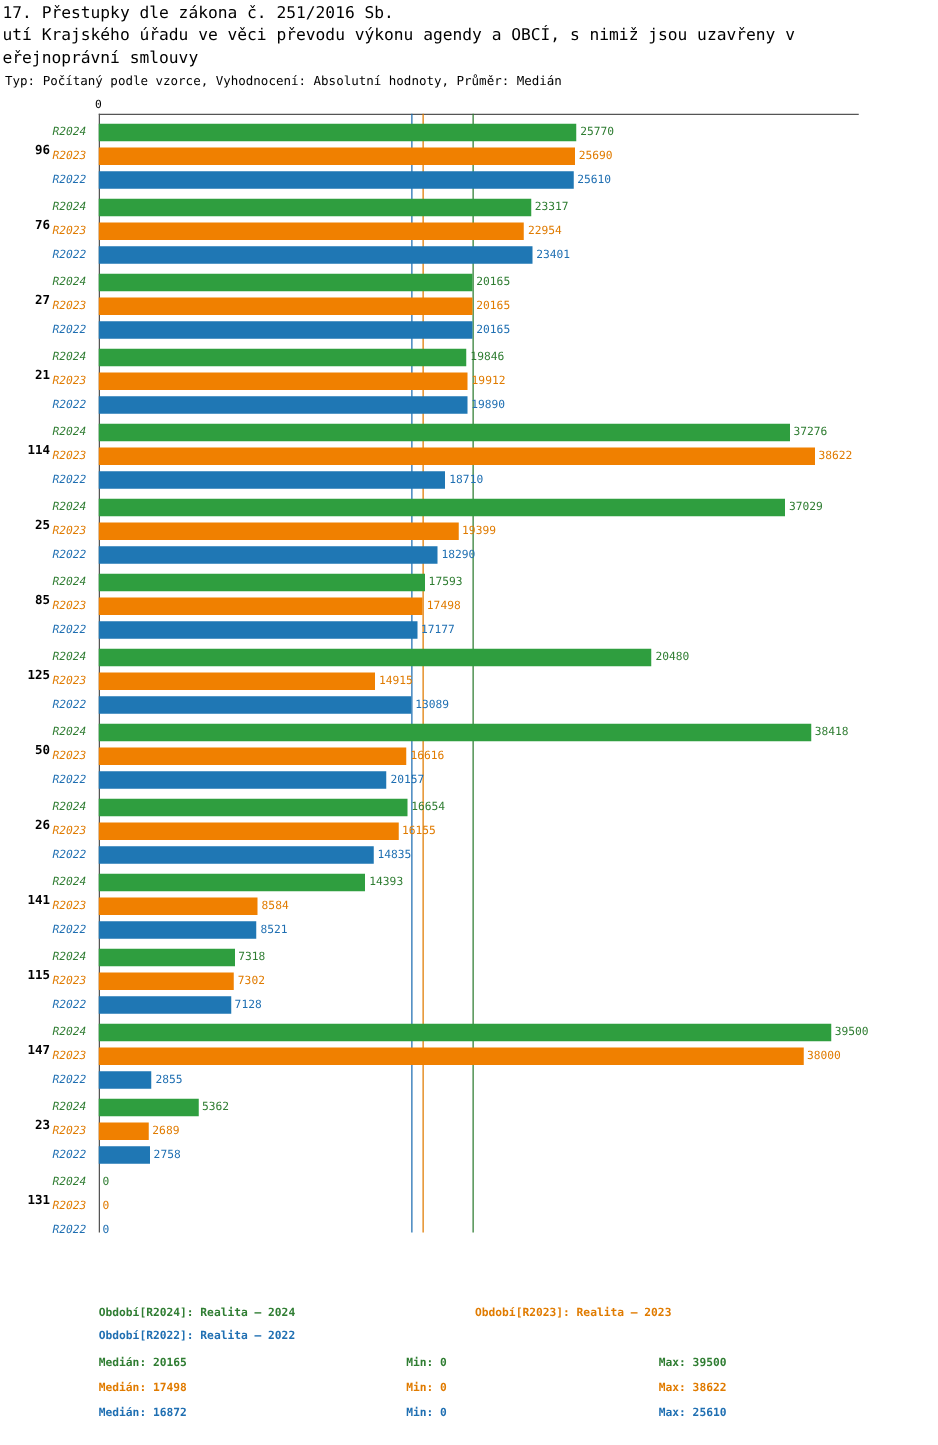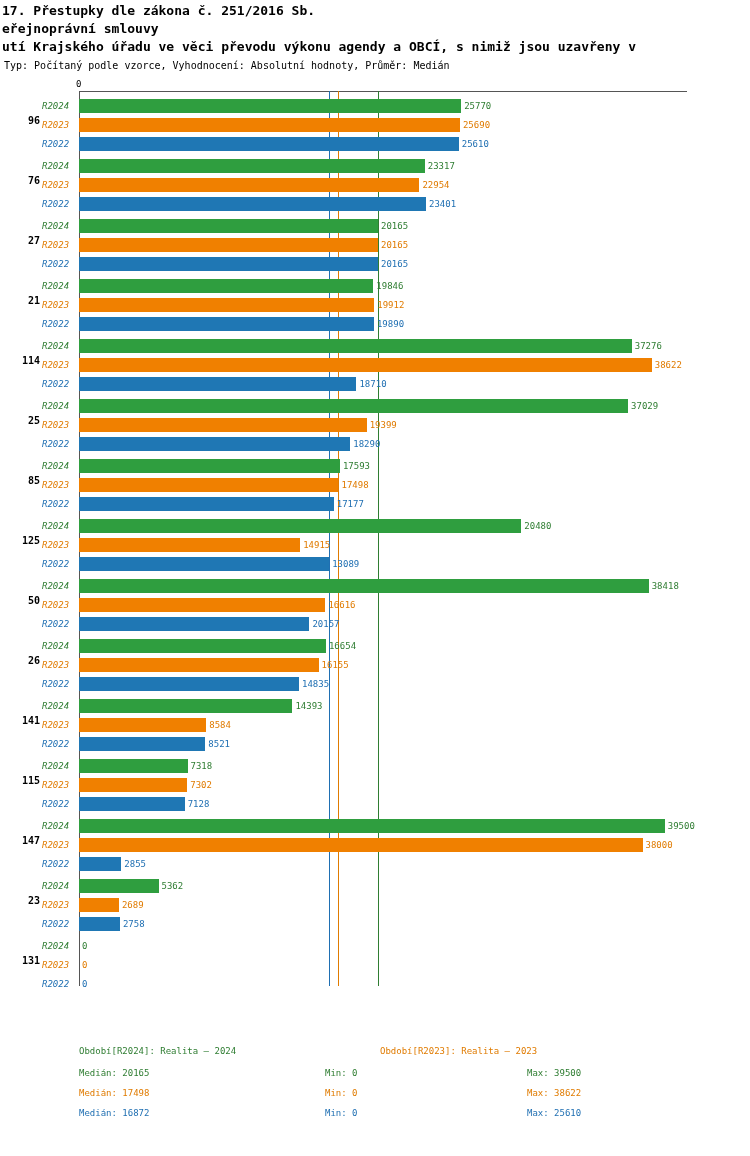--- a/index.html
+++ b/index.html
@@ -14,21 +14,21 @@
     color: #000000;
     position: relative;
     overflow: hidden;
   }
   .title-block {
     padding: 2px 0 0 2px;
   }
   .title-line {
     font-family: "DejaVu Sans Mono", monospace;
     font-size: 13px;
-    font-weight: bold;
+    font-weight: normal;
     line-height: 18px;
     white-space: nowrap;
     color: #000;
   }
   .subtitle {
     font-family: "DejaVu Sans Mono", monospace;
     font-size: 10px;
     line-height: 14px;
     color: #000;
     margin-top: 3px;
@@ -124,39 +124,40 @@
   .b2023 { background: #f08000; }
   .b2022 { background: #1f77b4; }
 
   .legend {
     position: absolute;
     left: 0;
     top: 1046px;
     width: 700px;
     font-family: "DejaVu Sans Mono", monospace;
     font-size: 9px;
+    font-weight: bold;
   }
   .legend-row {
     position: relative;
     height: 18px;
   }
   .legend-col-a { position: absolute; left: 79px; }
   .legend-col-b { position: absolute; left: 380px; }
   .stats-row { position: relative; height: 20px; padding-left: 28px; }
   .stats-a { position: absolute; left: 79px; }
   .stats-b { position: absolute; left: 325px; }
   .stats-c { position: absolute; left: 527px; }
 </style>
 </head>
 <body>
 
 <div class="title-block">
   <div class="title-line">17. Přestupky dle zákona č. 251/2016 Sb.</div>
+  <div class="title-line">utí Krajského úřadu ve věci převodu výkonu agendy a OBCÍ, s nimiž jsou uzavřeny v</div>
   <div class="title-line">eřejnoprávní smlouvy</div>
-  <div class="title-line">utí Krajského úřadu ve věci převodu výkonu agendy a OBCÍ, s nimiž jsou uzavřeny v</div>
   <div class="subtitle">Typ: Počítaný podle vzorce, Vyhodnocení: Absolutní hodnoty, Průměr: Medián</div>
 </div>
 
 <div class="chart-area" id="chart-area">
   <div class="axis-zero-label">0</div>
   <div class="axis-top-line"></div>
   <div class="axis-left-line"></div>
   <div class="gridline grid-median-blue" id="grid-blue" style="left: 329.199px;"></div>
   <div class="gridline grid-median-orange" id="grid-orange" style="left: 338.483px;"></div>
   <div class="gridline grid-median-green" id="grid-green" style="left: 378.032px;"></div>
@@ -427,20 +428,23 @@
         <span class="bar-value s2022" style="left: 40px;">0</span>
       </div>
     </div>
   </div>
 
 <div class="legend">
   <div class="legend-row">
     <span class="legend-col-a s2024">Období[R2024]: Realita – 2024</span>
     <span class="legend-col-b s2023">Období[R2023]: Realita – 2023</span>
   </div>
+  <div class="legend-row">
+    <span class="legend-col-a s2022">Období[R2022]: Realita – 2022</span>
+  </div>
   <div class="stats-row" style="margin-top:4px;">
     <span class="stats-a s2024">Medián: 20165</span>
     <span class="stats-b s2024">Min: 0</span>
     <span class="stats-c s2024">Max: 39500</span>
   </div>
   <div class="stats-row">
     <span class="stats-a s2023">Medián: 17498</span>
     <span class="stats-b s2023">Min: 0</span>
     <span class="stats-c s2023">Max: 38622</span>
   </div>

